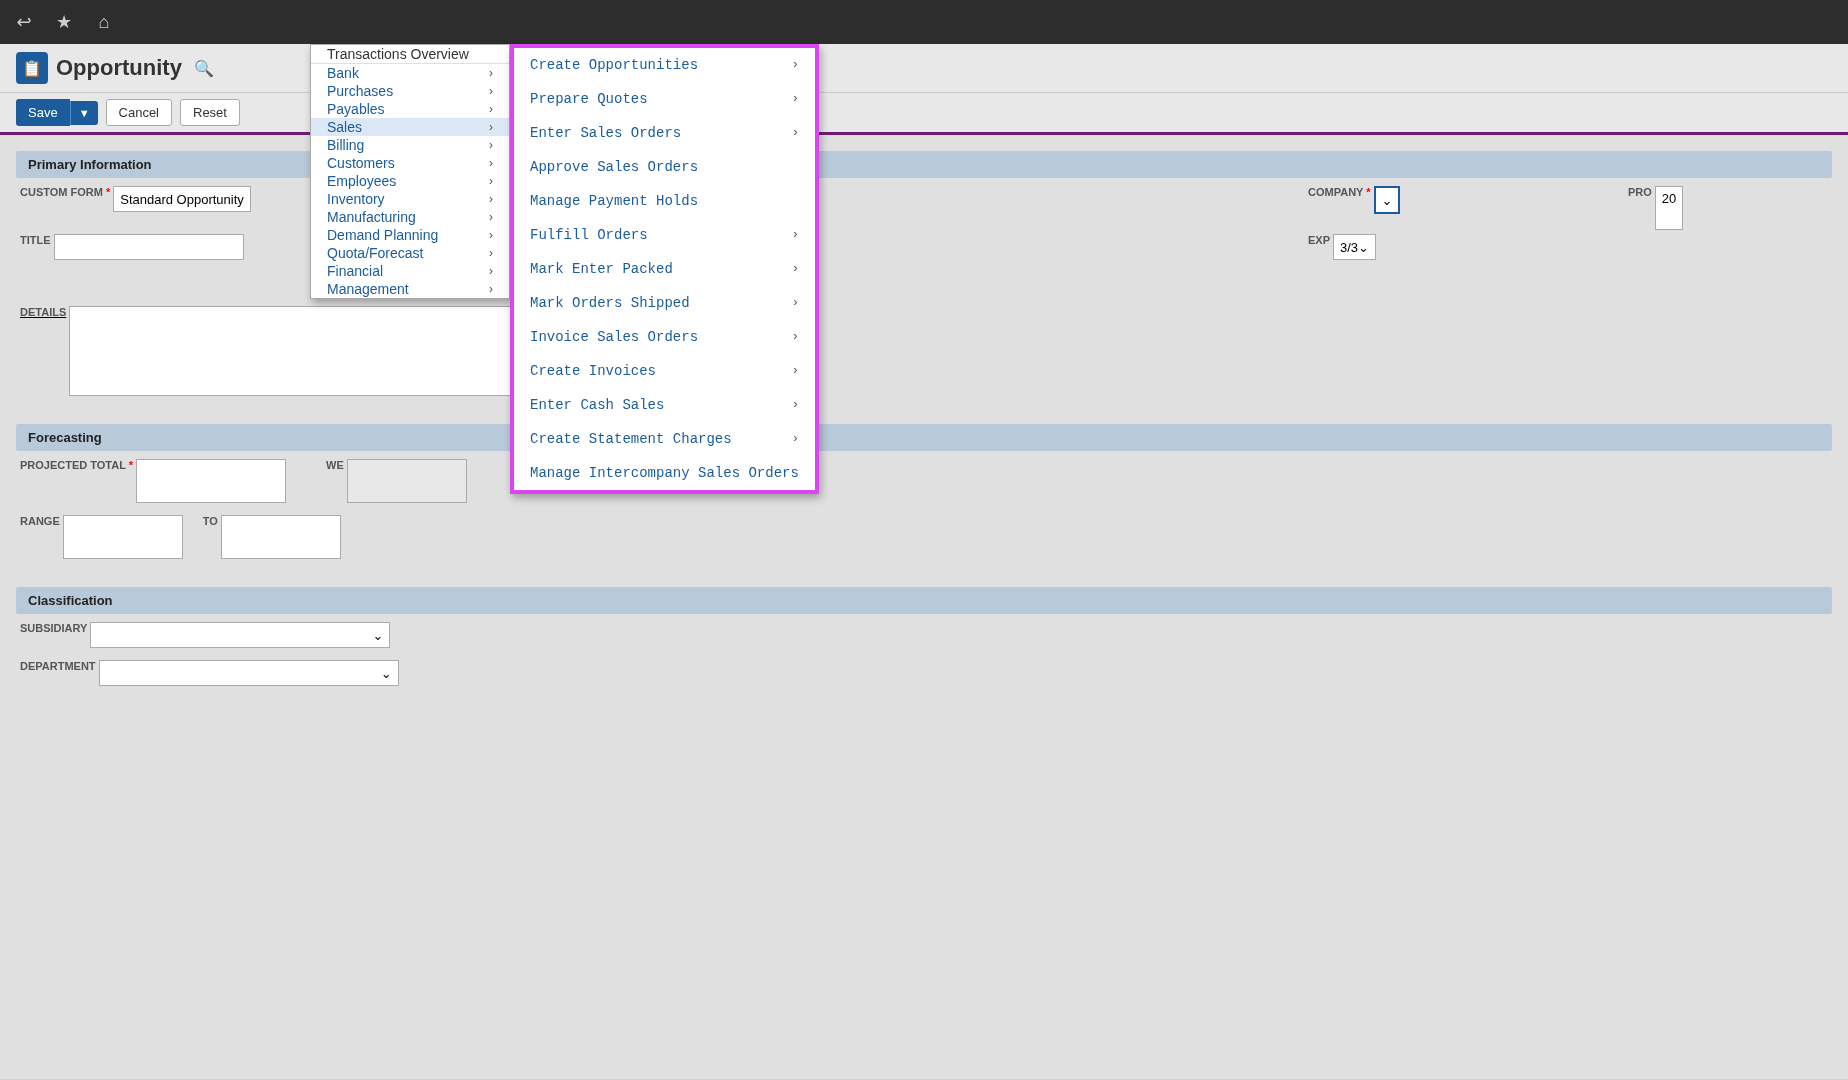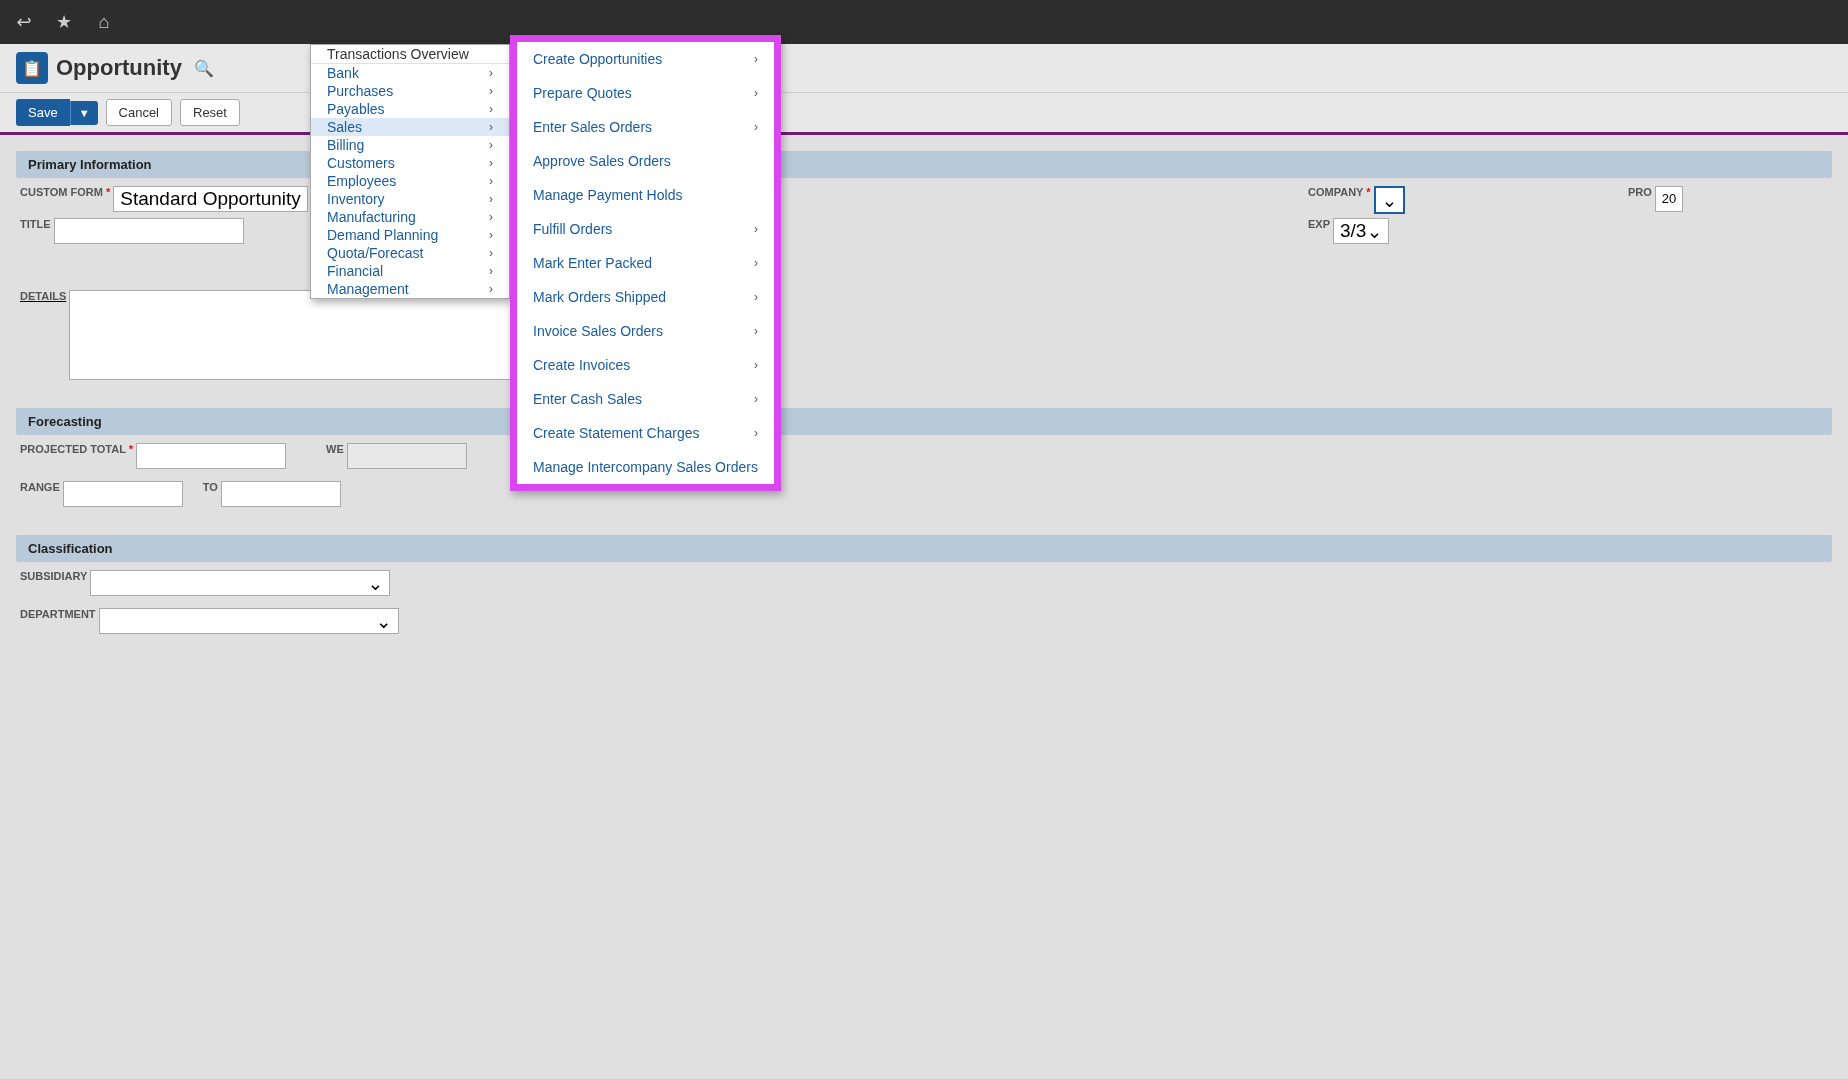--- a/index.html
+++ b/index.html
@@ -155,28 +155,28 @@
       color: #555;
       font-weight: bold;
       text-transform: uppercase;
     }
     .field-required { color: red; }
     .field-input {
       border: 1px solid #aaa;
       padding: 4px 6px;
       background: white;
       font-size: 13px;
-      height: 26px;
+      height: 44px;
     }
     .field-input.focused { border: 2px solid #1a5c9c; outline: none; }
     .field-select {
       border: 1px solid #aaa;
       padding: 4px 6px;
       background: white;
-      font-size: 19px;
+      font-size: 13px;
       height: 26px;
       display: flex;
       align-items: center;
       justify-content: space-between;
     }
     .field-textarea {
       border: 1px solid #aaa;
       padding: 4px 6px;
       background: white;
       font-size: 13px;
@@ -205,27 +205,28 @@
       white-space: nowrap;
     }
     .dropdown-item.active { background: #dce8f5; }
     .dropdown-item .chevron { color: #555; font-size: 12px; }
     .dropdown-divider { height: 1px; background: #e0e0e0; }
     .dropdown-item.plain { color: #333; }
 
     
     .submenu {
       position: absolute;
-      top: 35px;
+      top: 44px;
       left: 510px;
       background: white;
-      border: 7px solid #d946ef;
+      border: 4px solid #d946ef;
       box-shadow: 2px 4px 8px rgba(0,0,0,0.3);
       z-index: 201;
       min-width: 230px;
+      font-family: Liberation Mono, monospace;
     }
     .submenu-item {
       padding: 9px 16px;
       display: flex;
       align-items: center;
       justify-content: space-between;
       cursor: pointer;
       font-size: 14px;
       color: #1a5c9c;
       white-space: nowrap;

